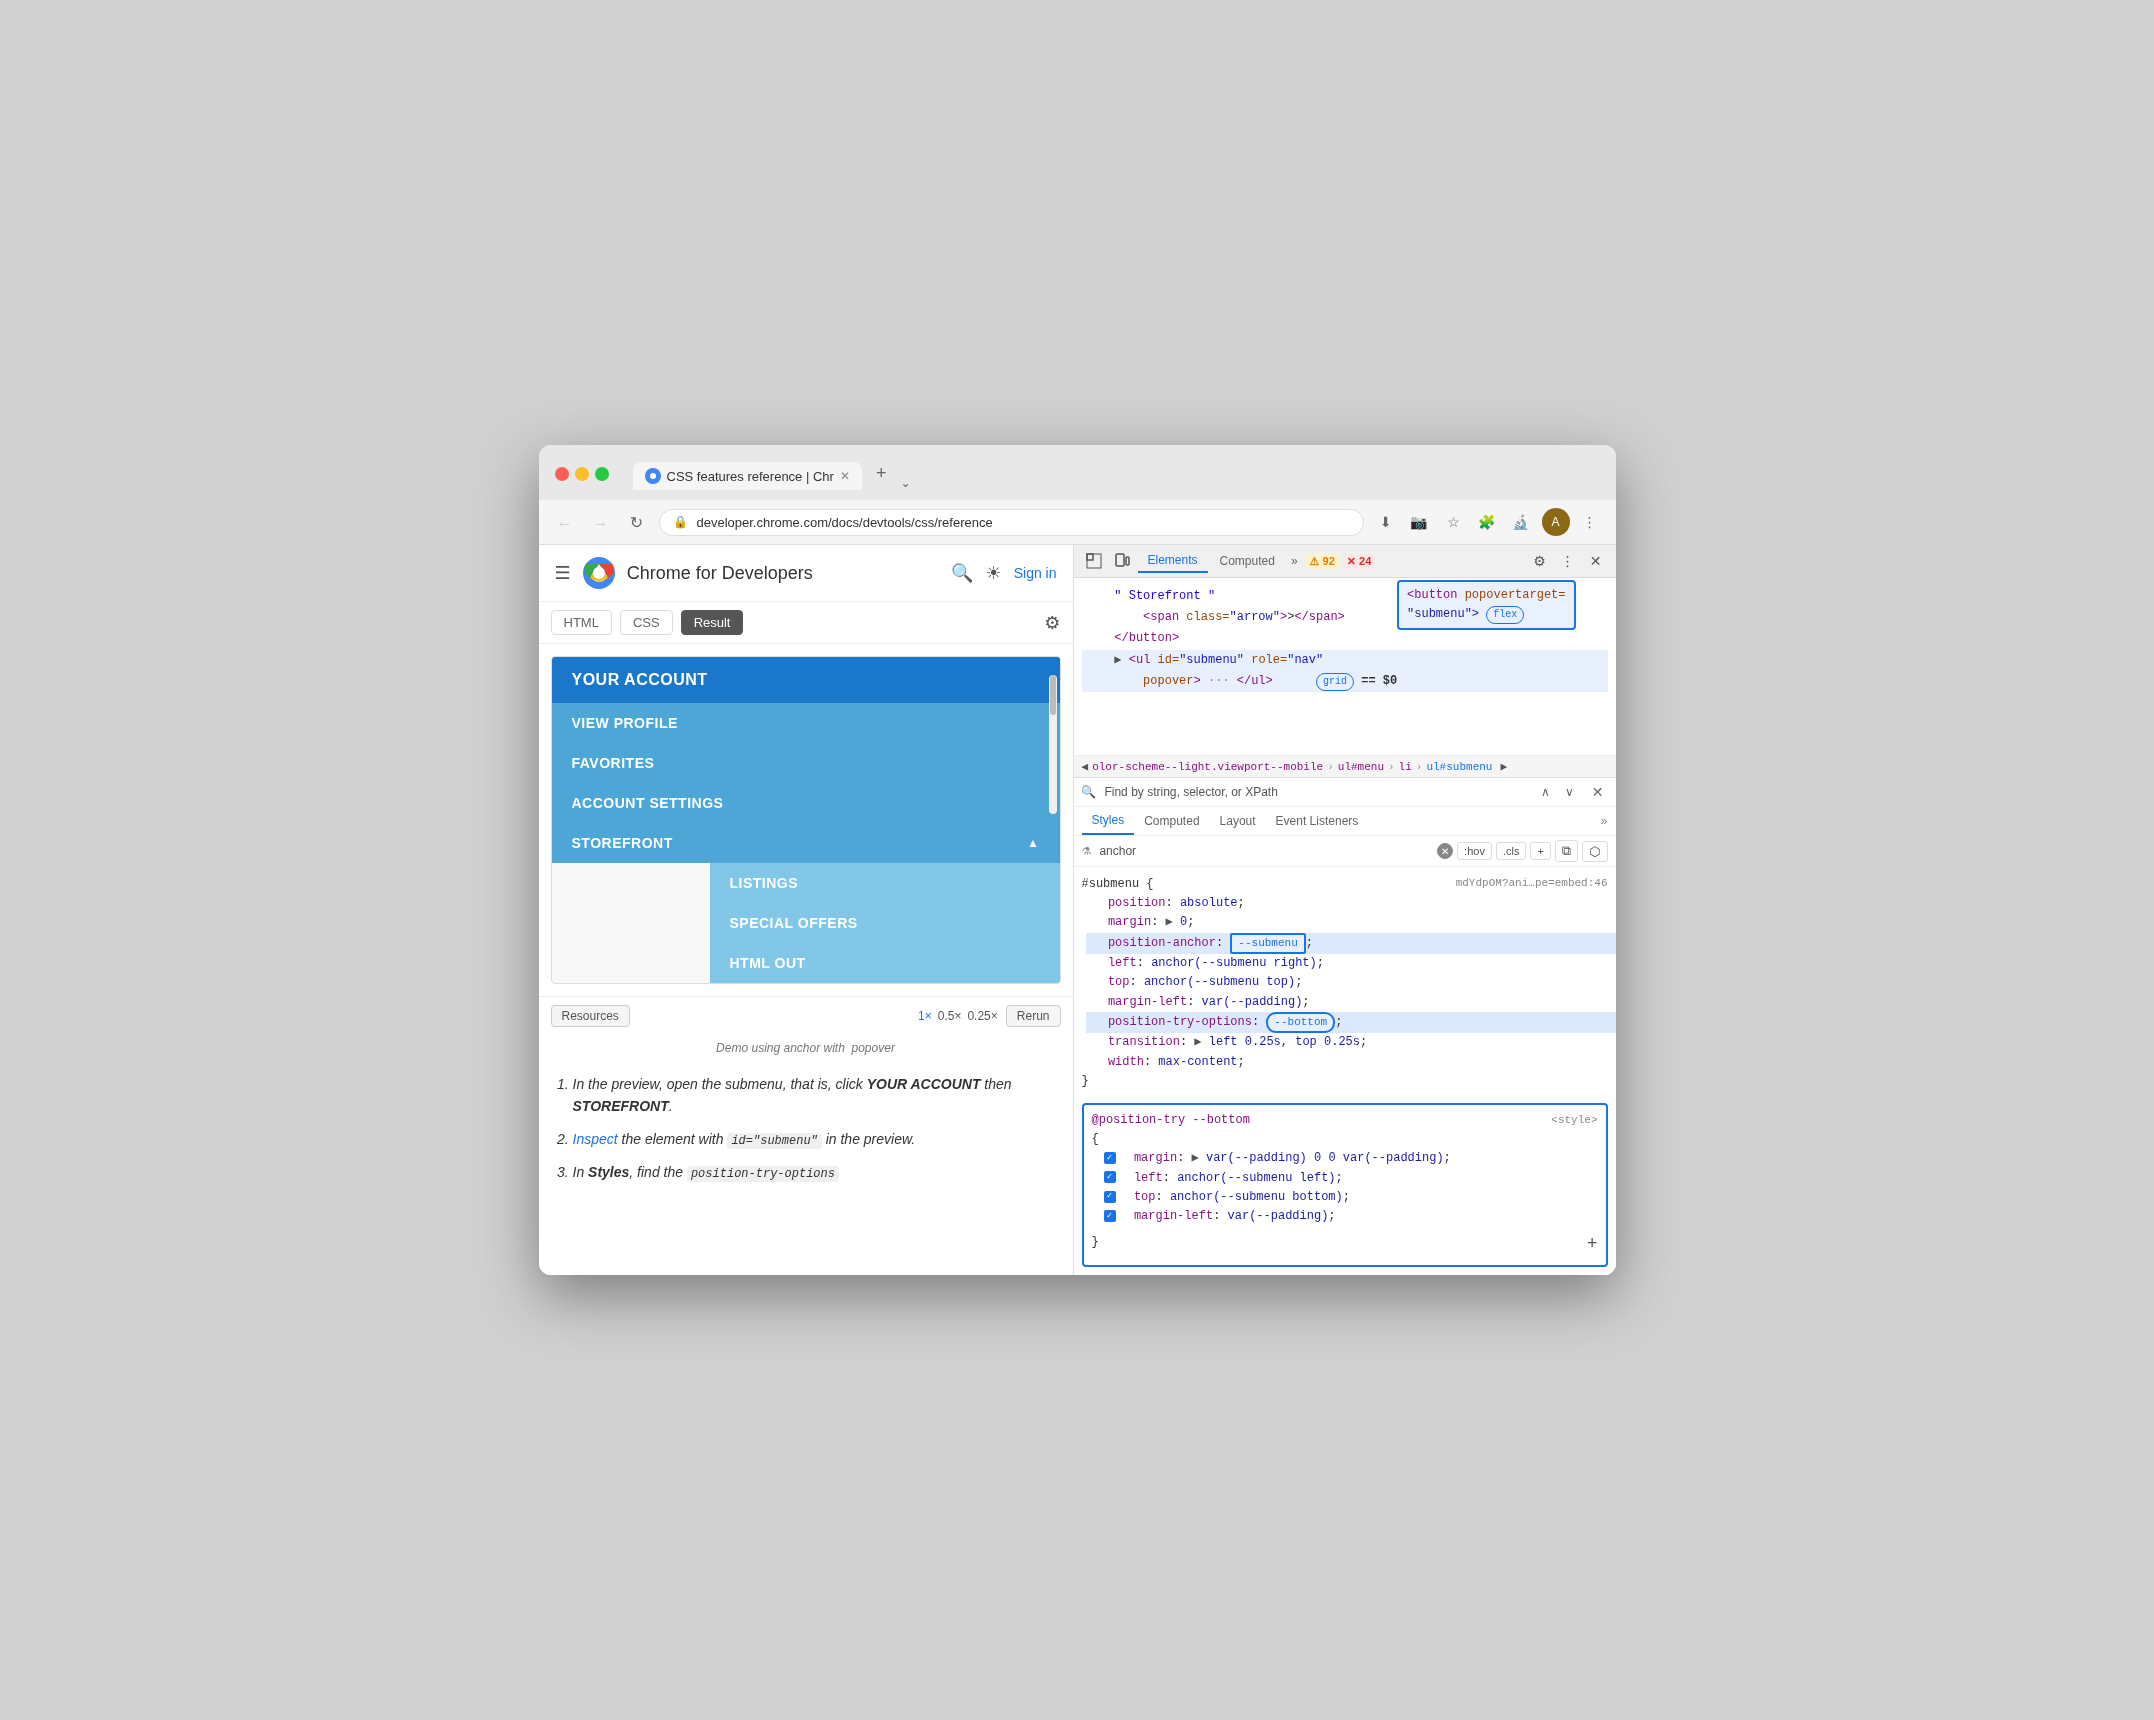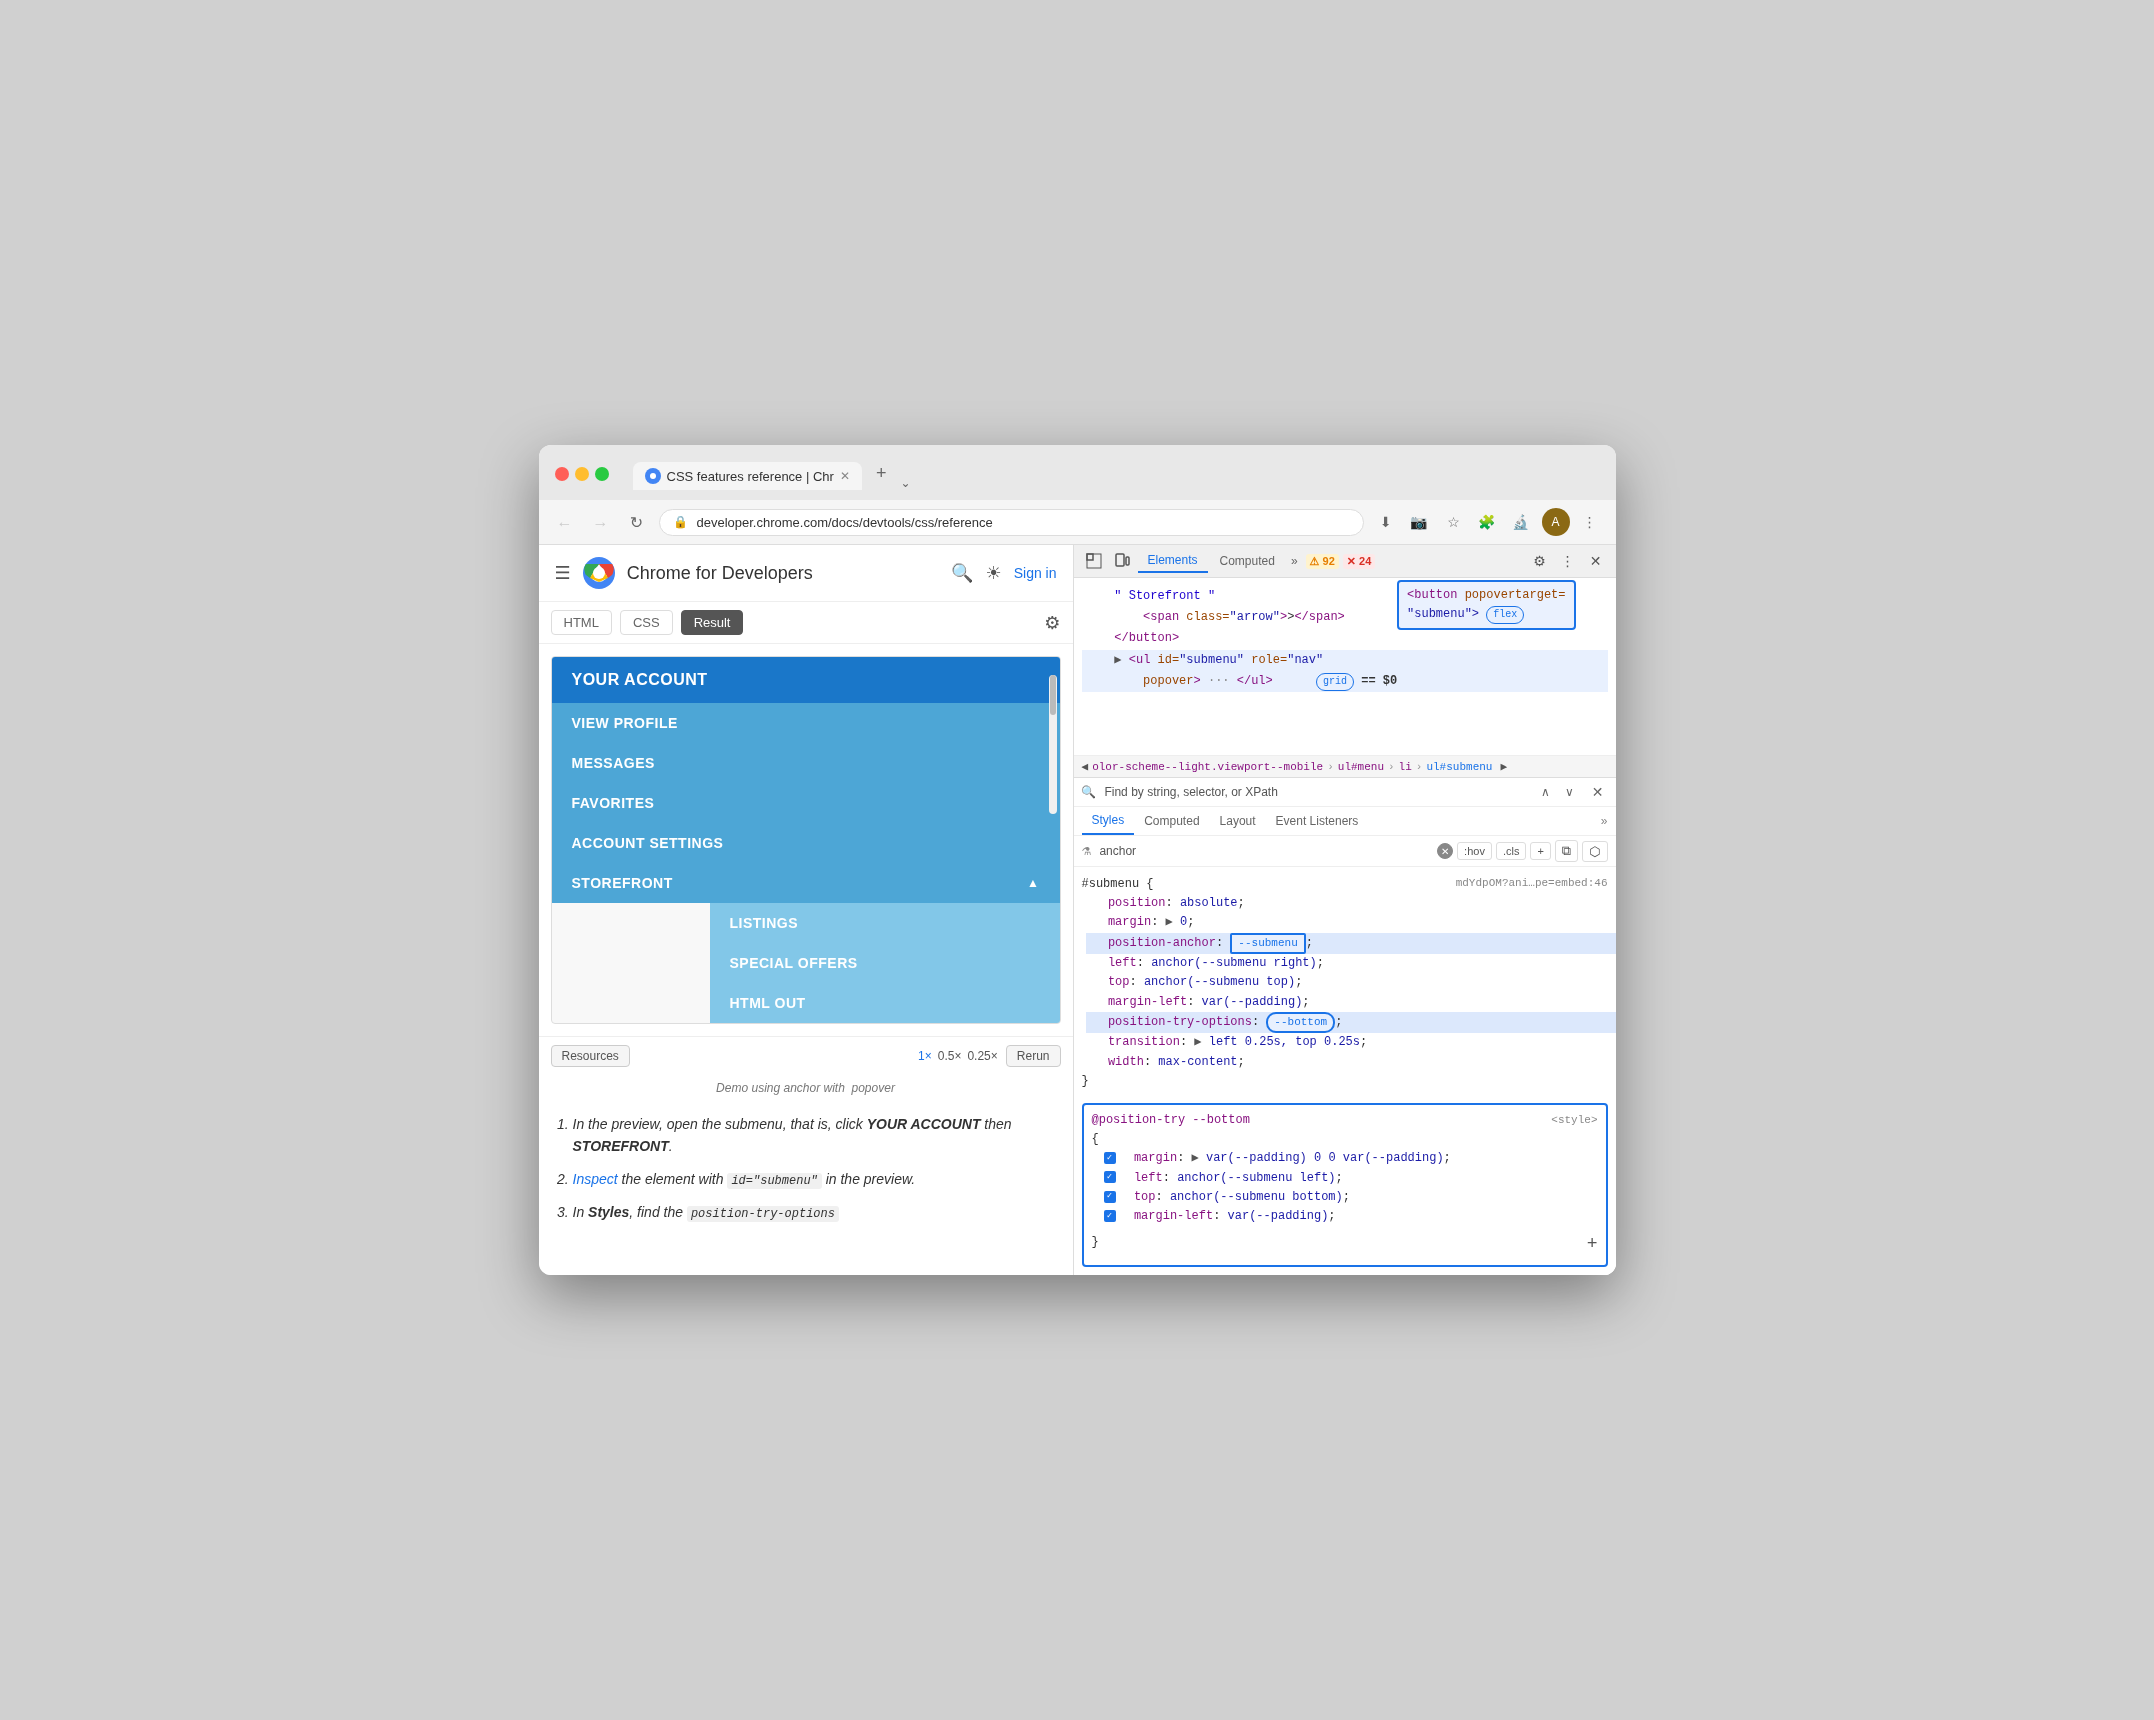--- a/index.html
+++ b/index.html
@@ -737,21 +737,20 @@
         <div class="code-tab active">Result</div>
         <div class="code-settings">⚙</div>
       </div>
 
       <div class="demo-area">
         <div class="demo-menu">
           <div class="demo-menu-title">YOUR ACCOUNT</div>
         </div>
         <div class="demo-menu-items">
           <div class="demo-menu-item">VIEW PROFILE</div>
-          <div class="demo-menu-item">MESSAGES</div>
           <div class="demo-menu-item">FAVORITES</div>
           <div class="demo-menu-item">ACCOUNT SETTINGS</div>
           <div class="demo-menu-item">
             <span>STOREFRONT</span>
             <span class="arrow-indicator">▲</span>
           </div>
         </div>
 
         <div class="demo-submenu">
           <div class="demo-submenu-item">LISTINGS</div>

